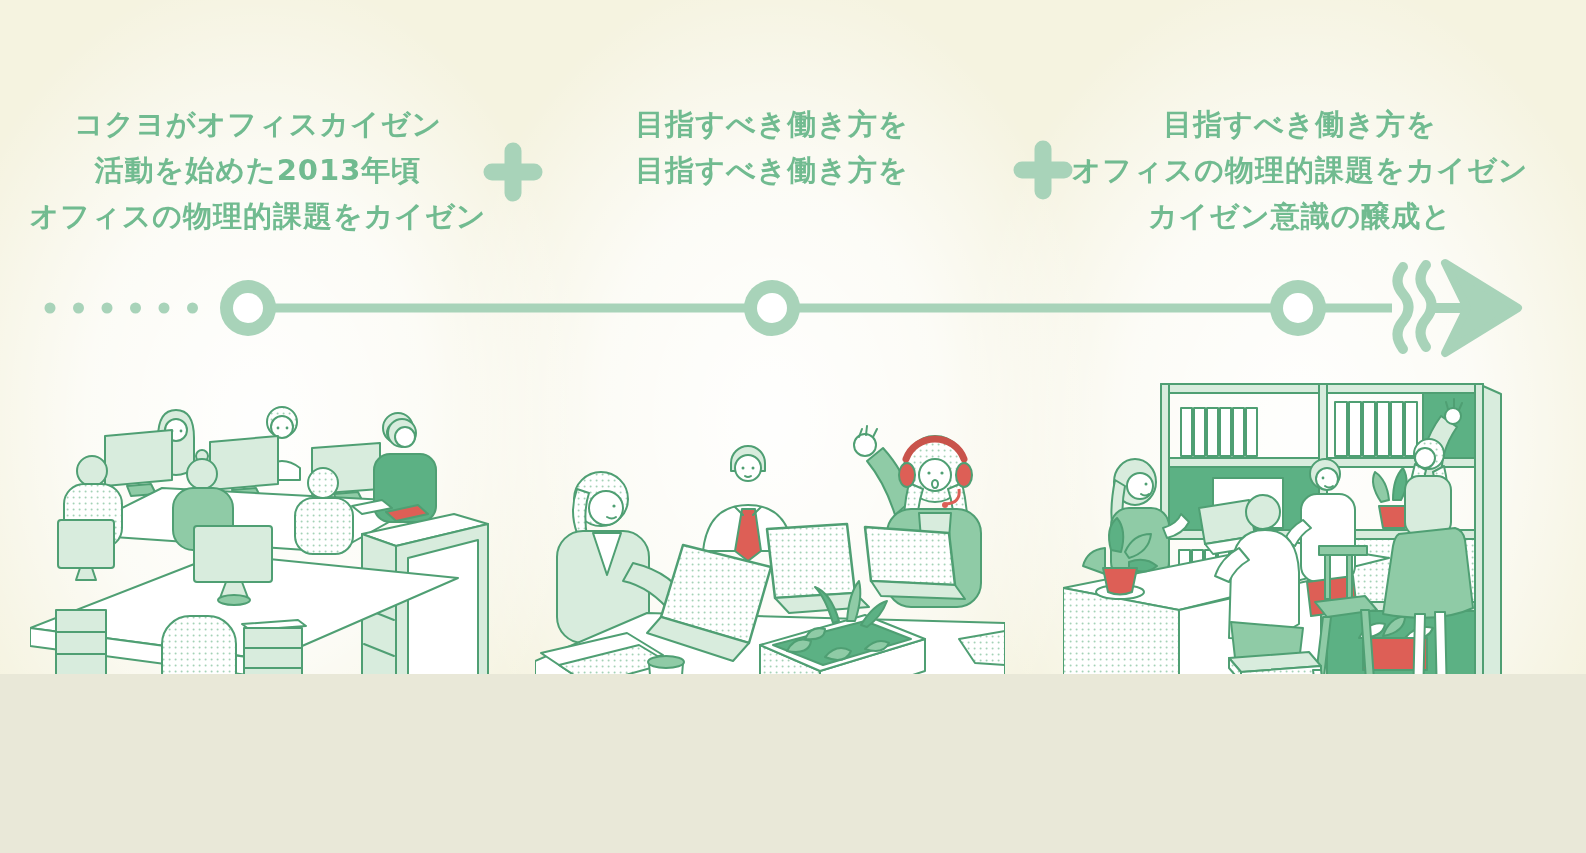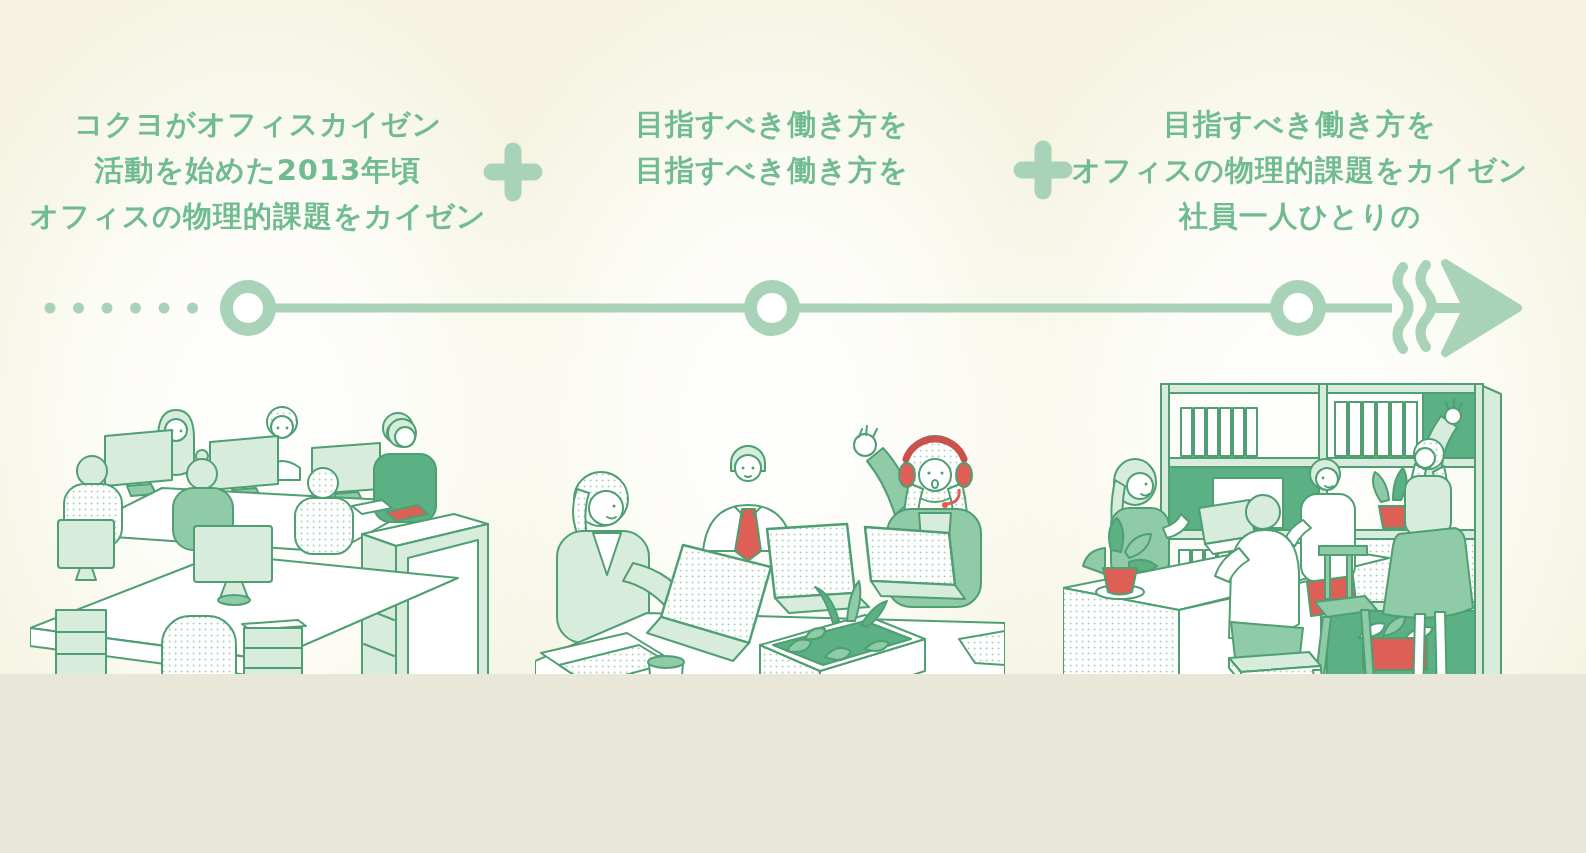--- a/index.html
+++ b/index.html
@@ -56,21 +56,21 @@
     <span class="cap-line">活動を始めた2013年頃</span>
     <span class="cap-line">オフィスの物理的課題をカイゼン</span>
   </div>
   <div class="caption" id="caption-2">
     <span class="cap-line">目指すべき働き方を</span>
     <span class="cap-line">目指すべき働き方を</span>
   </div>
   <div class="caption" id="caption-3">
     <span class="cap-line">目指すべき働き方を</span>
     <span class="cap-line">オフィスの物理的課題をカイゼン</span>
-    <span class="cap-line">社員一人ひとりの</span>
+    <span class="cap-line">カイゼン意識の醸成と</span>
   </div>
 
   <svg class="plus" id="plus-1" viewBox="0 0 60 60">
     <g stroke="#a8d3b9" stroke-width="17" stroke-linecap="round">
       <line x1="30" y1="9" x2="30" y2="51"></line>
         <line x1="9" y1="30" x2="51" y2="30"></line>
     </g>
   </svg>
   <svg class="plus" id="plus-2" viewBox="0 0 60 60">
     <g stroke="#a8d3b9" stroke-width="17" stroke-linecap="round">

